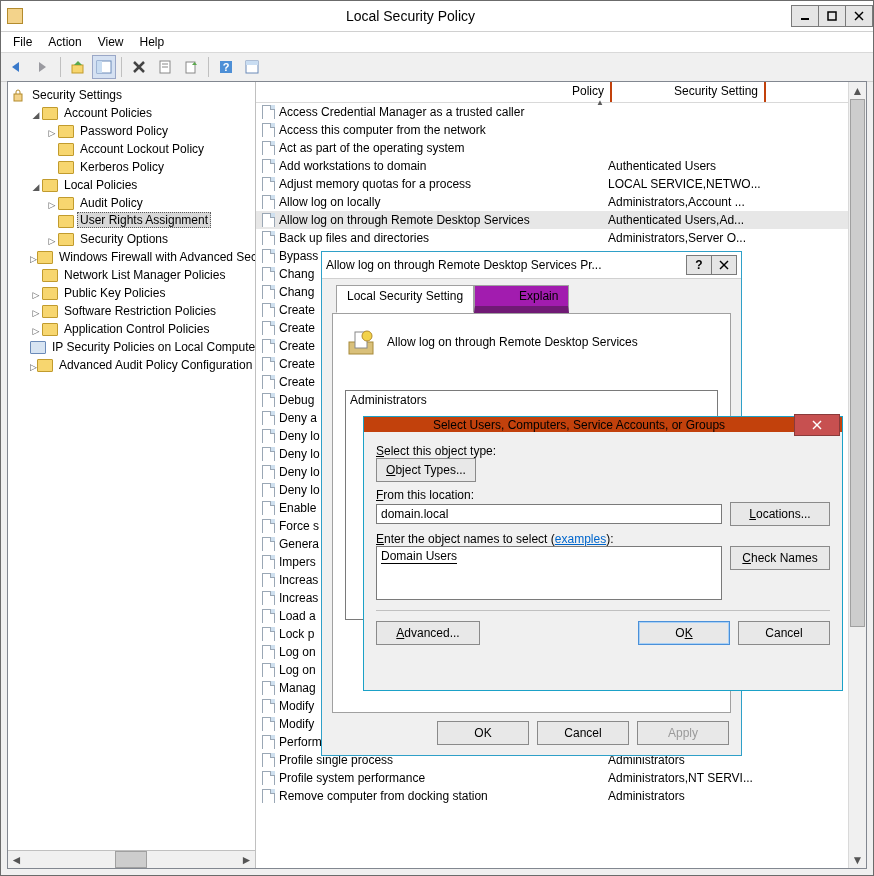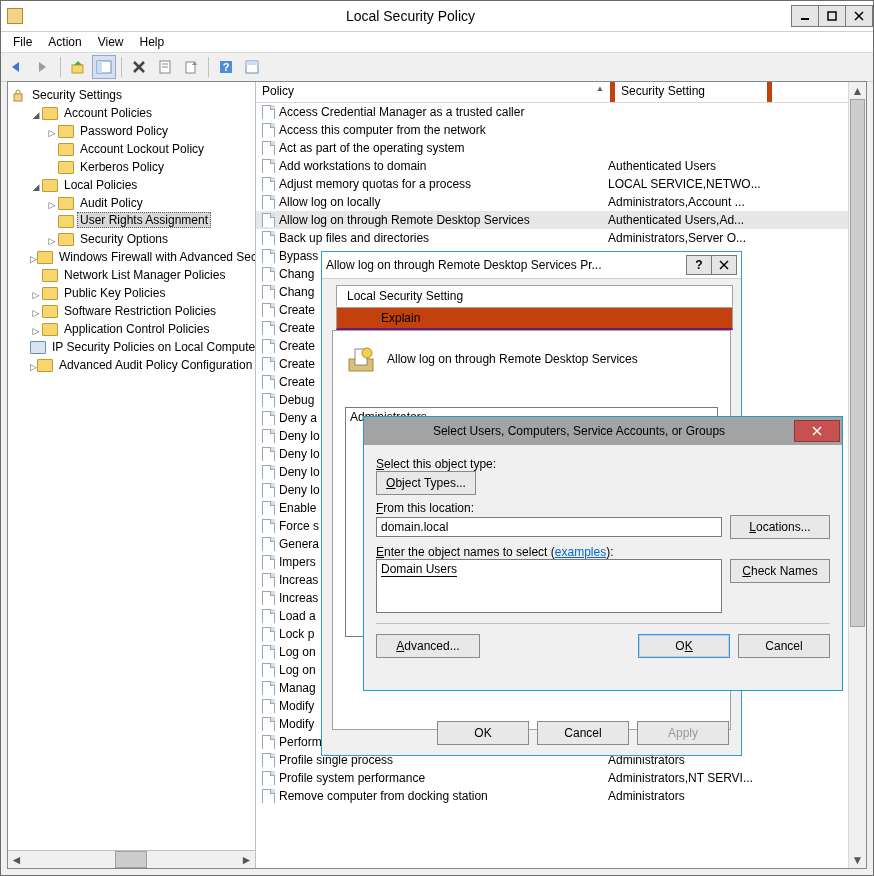--- a/index.html
+++ b/index.html
@@ -29,54 +29,54 @@
   .folder{width:14px;height:11px;background:#f7d66f;border:1px solid #c19b2d;border-radius:1px;}
   .folder.blue{background:#d7e4f2;border-color:#6a8ab8;}
   .tree-row.sel .lbl{background:#d8d8d8;border:1px dotted #5a5a5a;padding:0 2px;}
   .tree-row .lbl{padding:0 3px;}
   .hscroll{height:17px;border-top:1px solid #c0c0c0;background:#f0f0f0;display:flex;align-items:center;}
   .hscroll .thumb{width:30px;height:15px;background:#cdcdcd;border:1px solid #a0a0a0;margin-left:90px;}
   .hscroll .arr{width:17px;height:15px;display:flex;align-items:center;justify-content:center;color:#555;}
   
   .listpane{flex:1;display:flex;flex-direction:column;position:relative;}
   .list-head{height:20px;border-bottom:1px solid #d9d9d9;display:flex;background:#fff;}
-  .list-head .col{border-right:5px solid #c2410c;padding:2px 6px;display:flex;align-items:flex-start;}
+  .list-head .col{border-right:2px solid #c2410c;padding:2px 6px;display:flex;align-items:flex-end;flex-direction:column;}
   .list-head .sort{margin-left:auto;color:#5a5a5a;font-size:8px;}
   .list-body{flex:1;overflow:hidden;position:relative;}
   .list-row{display:flex;height:18px;align-items:center;}
   .list-row .c0{width:348px;padding-left:4px;display:flex;align-items:center;white-space:nowrap;overflow:hidden;}
   .list-row .c1{flex:1;white-space:nowrap;overflow:hidden;text-overflow:ellipsis;padding-right:6px;}
   .list-row.sel{background:#e7e7e7;}
   .licon{width:16px;height:14px;margin-right:3px;flex:none;display:inline-flex;align-items:center;justify-content:center;}
   .doc{width:11px;height:13px;background:#fff;border:1px solid #9aa7b5;position:relative;}
   .doc::before{content:"";position:absolute;right:-1px;top:-1px;width:4px;height:4px;background:#cfe0ef;border-left:1px solid #9aa7b5;border-bottom:1px solid #9aa7b5;}
   .vscroll{position:absolute;right:0;top:0;bottom:0;width:17px;background:#f0f0f0;border-left:1px solid #d9d9d9;}
   .vscroll .arr{height:17px;display:flex;align-items:center;justify-content:center;color:#555;}
   .vscroll .track{position:absolute;top:17px;bottom:17px;left:0;right:0;}
   .vscroll .thumb{position:absolute;left:1px;right:1px;background:#cdcdcd;border:1px solid #a0a0a0;}
   
   .dlg-prop{position:absolute;left:320px;top:250px;width:421px;height:505px;background:#f0f0f0;border:1px solid #2fa0c8;box-sizing:border-box;}
   .dlg-prop .tb{height:26px;background:#fff;border-bottom:1px solid #d0d0d0;display:flex;align-items:center;padding:0 4px;}
   .dlg-prop .tb .title{flex:1;font-size:12px;white-space:nowrap;overflow:hidden;text-overflow:ellipsis;}
   .dlg-prop .win-btn{width:24px;height:18px;}
-  .tabstrip{display:flex;padding:6px 8px 0 14px;flex-direction:column;}
+  .tabstrip{display:flex;padding:6px 8px 0 14px;}
   .tab{padding:3px 10px;border:1px solid #a0a0a0;background:#fff;position:relative;}
-  .tab:not(.active){background:#c2410c;border-bottom:2px solid #701a75;padding-left:44px;}
+  .tab:not(.active){background:#a21caf;border-bottom:7px solid #701a75;padding-left:44px;}
   .tab.active{border-bottom:1px solid #fff;z-index:2;}
   .tabpage{margin:0 10px 8px;border:1px solid #a0a0a0;background:#fff;padding:12px;position:relative;height:400px;box-sizing:border-box;}
   .tabpage .hdr{display:flex;align-items:center;gap:10px;}
   .tabpage .iconbox{width:32px;height:32px;}
   .listbox{border:1px solid #7a7a7a;background:#fff;height:224px;margin-top:32px;padding:2px 4px;}
   .dlg-prop .btn-row{position:absolute;right:12px;bottom:10px;display:flex;gap:8px;}
   .btn{min-width:70px;height:22px;border:1px solid #8a8a8a;background:#e8e8e8;display:flex;align-items:center;justify-content:center;padding:0 10px;}
   .btn.disabled{color:#9a9a9a;}
   .btn.default{border:1px solid #4a90d9;box-shadow:inset 0 0 0 1px #a9d0f5;}
   
   .dlg-sel{position:absolute;left:362px;top:415px;width:480px;height:275px;background:#f0f0f0;border:1px solid #1ba1c7;box-sizing:border-box;z-index:20;}
-  .dlg-sel .tb2{height:28px;background:#a3a3a3;display:flex;align-items:center;color:#000;}
+  .dlg-sel .tb2{height:15px;background:#c2410c;display:flex;align-items:center;color:#000;}
   .dlg-sel .tb2 .title{flex:1;text-align:center;font-size:12px;}
   .close-red{width:44px;height:20px;background:#c75050;border:1px solid #8a3a3a;display:flex;align-items:center;justify-content:center;color:#fff;margin-right:2px;}
   .dlg-sel .body{padding:12px 12px 10px;}
   .row{display:flex;align-items:center;gap:8px;margin-bottom:6px;}
   .field{flex:1;height:20px;border:1px solid #7a7a7a;background:#fff;padding:2px 4px;box-sizing:border-box;display:flex;align-items:center;}
   .textarea{flex:1;height:54px;border:1px solid #7a7a7a;background:#fff;padding:2px 4px;box-sizing:border-box;}
   .sidebtn{width:98px;height:22px;border:1px solid #8a8a8a;background:#e8e8e8;display:flex;align-items:center;justify-content:center;}
   .link{color:#0066cc;text-decoration:underline;}
   .und{text-decoration:underline;}
 </style>

